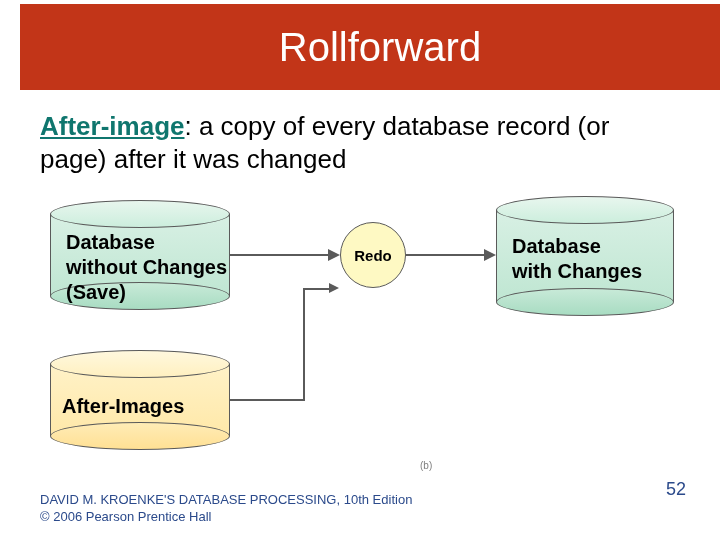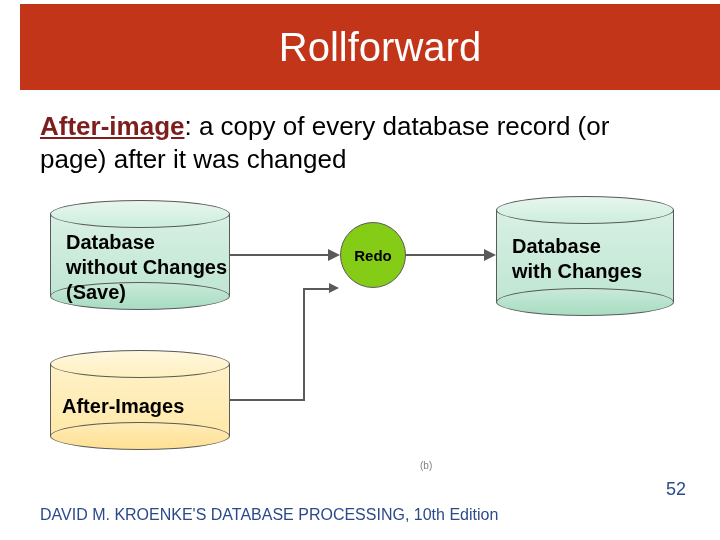--- a/index.html
+++ b/index.html
@@ -36,21 +36,21 @@
   .definition {
     position: absolute;
     left: 40px;
     top: 110px;
     width: 640px;
     font-size: 26px;
     color: #000000;
     line-height: 1.25;
   }
   .term {
-    color: #7f1d1d;
+    color: #0f766e;
     font-weight: bold;
     text-decoration: underline;
   }
   .diagram {
     position: absolute;
     left: 40px;
     top: 200px;
     width: 640px;
     height: 300px;
   }
@@ -78,21 +78,21 @@
     font-weight: bold;
     color: #000;
     line-height: 1.25;
   }
   .redo-circle {
     position: absolute;
     width: 66px;
     height: 66px;
     border: 1.5px solid #5a5a5a;
     border-radius: 50%;
-    background: #84cc16;
+    background: #fef9c3;
     display: flex;
     align-items: center;
     justify-content: center;
     font-size: 15px;
     font-weight: bold;
     color: #000;
     box-sizing: border-box;
   }
   .arrow-line {
     position: absolute;
@@ -102,21 +102,21 @@
     position: absolute;
     width: 0; height: 0;
     border-top: 6px solid transparent;
     border-bottom: 6px solid transparent;
     border-left: 12px solid #5a5a5a;
   }
   .footer {
     position: absolute;
     left: 40px;
     bottom: 14px;
-    font-size: 16px;
+    font-size: 13px;
     color: #2b4a8b;
     line-height: 1.35;
   }
   .page-num {
     position: absolute;
     right: 34px;
     bottom: 40px;
     font-size: 18px;
     color: #2b4a8b;
   }
@@ -178,17 +178,18 @@
     <div class="arrow-head-right" style="left:289px; top:83px; border-top-width:5px;border-bottom-width:5px;border-left-width:10px;"></div>
 
     <div class="arrow-line" style="left:366px; top:54px; width:80px; height:2px;"></div>
     <div class="arrow-head-right" style="left:444px; top:49px;"></div>
 
     <div class="figure-caption" style="left:380px; top:260px;">(b)</div>
   </div>
 
   <div class="footer">
     <div>DAVID M. KROENKE'S DATABASE PROCESSING, 10th Edition</div>
+    <div>© 2006 Pearson Prentice Hall</div>
   </div>
 
   <div class="page-num">52</div>
 
 </div>
 
 </body></html>

